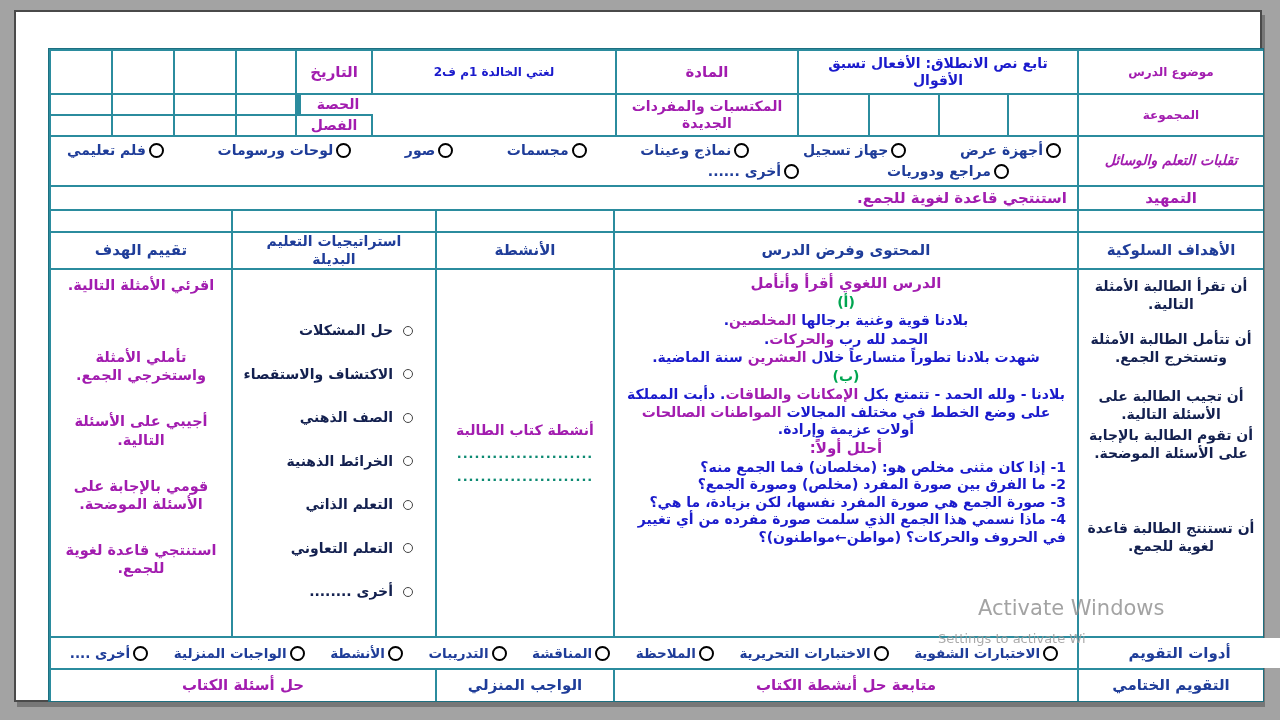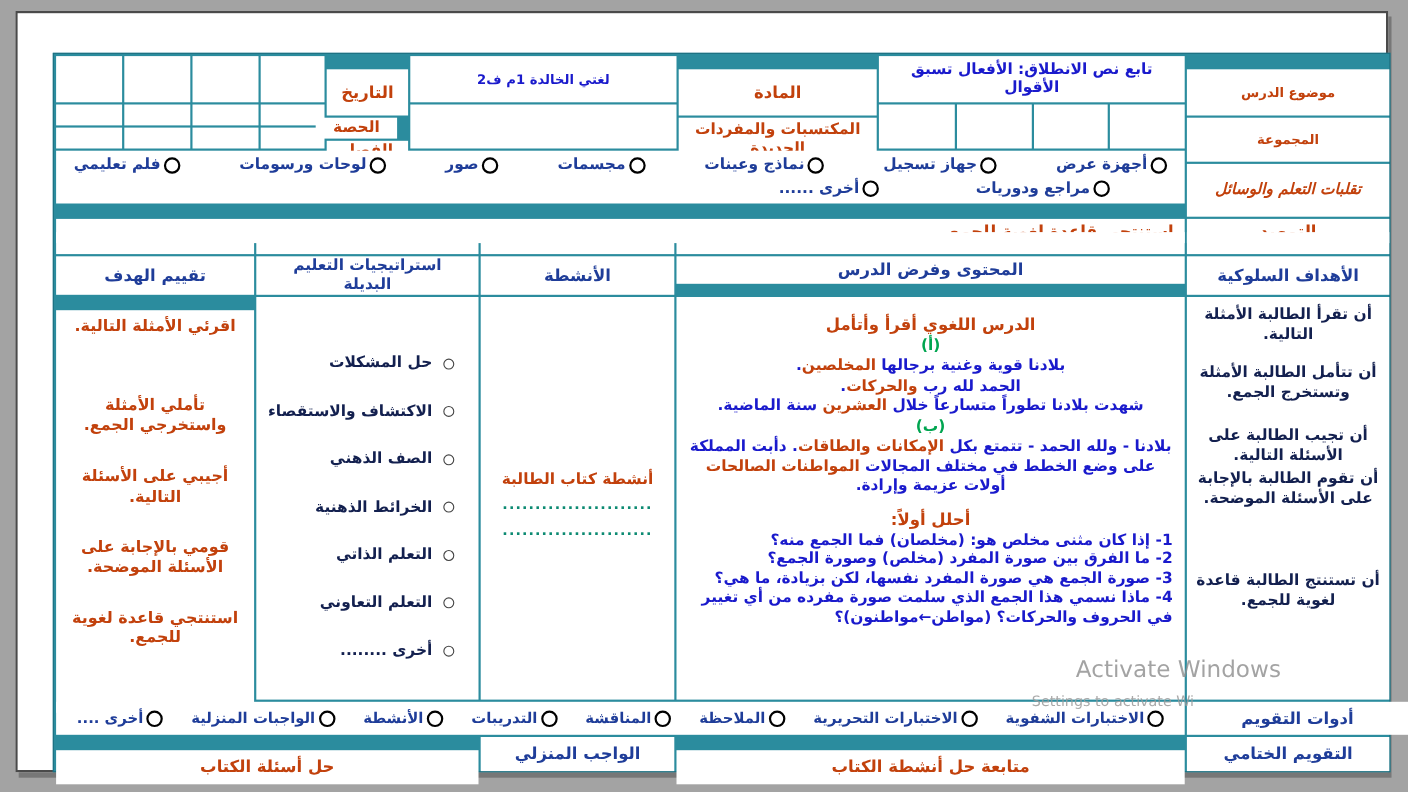--- a/index.html
+++ b/index.html
@@ -16,21 +16,21 @@
   .tbl{
     position:absolute;left:32px;top:36px;width:1216px;height:654px;
     background:#2b8c9e;border:1px solid #1d6f80;box-sizing:border-box;
     direction:rtl;
   }
   .cell{
     position:absolute;background:#ffffff;box-sizing:border-box;
     display:flex;align-items:center;justify-content:center;
     font-weight:bold;text-align:center;line-height:1.25;
   }
-  .red{color:#c2410c;margin-top:12px;}
+  .red{color:#a21caf;}
   .blue{color:#1a1acc;}
   .navy{color:#1f3d99;}
   .green{color:#00a550;}
   .dark{color:#13204f;}
   .f16{font-size:12px;} .f15{font-size:15px;} .f14{font-size:14px;} .f13{font-size:13.5px;}
 
   
   .opt{display:inline-flex;align-items:center;gap:3px;white-space:nowrap;font-weight:bold;}
   .circ{width:11px;height:11px;border:2.2px solid #000;border-radius:50%;flex:0 0 auto;background:#fff;}
   .circ-sm{width:8px;height:8px;border:1.6px solid #444;border-radius:50%;flex:0 0 auto;background:#fff;}
@@ -80,21 +80,21 @@
     <div class="cell red f15" style="left:248px;top:2px;width:74px;height:42px;">التاريخ</div>
     <div class="cell blue f16" style="left:324px;top:2px;width:242px;height:42px;">لغتي الخالدة 1م ف2</div>
     <div class="cell red f15" style="left:568px;top:2px;width:180px;height:42px;">المادة</div>
     <div class="cell blue f14" style="left:750px;top:2px;width:278px;height:42px;padding:0 14px;">تابع نص الانطلاق: الأفعال تسبق الأقوال</div>
     <div class="cell red f16" style="left:1030px;top:2px;width:184px;height:42px;">موضوع الدرس</div>
 
     <div class="cell" style="left:2px;top:46px;width:60px;height:19px;"></div>
     <div class="cell" style="left:64px;top:46px;width:60px;height:19px;"></div>
     <div class="cell" style="left:126px;top:46px;width:60px;height:19px;"></div>
     <div class="cell" style="left:188px;top:46px;width:58px;height:19px;"></div>
-    <div class="cell red f14" style="left:238px;top:46px;width:74px;height:19px;">الحصة</div>
+    <div class="cell red f14" style="left:252px;top:46px;width:74px;height:19px;">الحصة</div>
 
     <div class="cell" style="left:2px;top:67px;width:60px;height:19px;"></div>
     <div class="cell" style="left:64px;top:67px;width:60px;height:19px;"></div>
     <div class="cell" style="left:126px;top:67px;width:60px;height:19px;"></div>
     <div class="cell" style="left:188px;top:67px;width:58px;height:19px;"></div>
     <div class="cell red f14" style="left:248px;top:67px;width:74px;height:19px;">الفصل</div>
 
     <div class="cell" style="left:324px;top:46px;width:242px;height:40px;"></div>
     <div class="cell red f14" style="left:568px;top:46px;width:180px;height:40px;padding:0 6px;">المكتسبات والمفردات الجديدة</div>
 
@@ -154,21 +154,21 @@
 
     <div class="cell" style="left:2px;top:162px;width:180px;height:20px;"></div>
     <div class="cell" style="left:184px;top:162px;width:202px;height:20px;"></div>
     <div class="cell" style="left:388px;top:162px;width:176px;height:20px;"></div>
     <div class="cell" style="left:566px;top:162px;width:462px;height:20px;"></div>
     <div class="cell" style="left:1030px;top:162px;width:184px;height:20px;"></div>
 
     <div class="cell navy f15" style="left:2px;top:184px;width:180px;height:35px;">تقييم الهدف</div>
     <div class="cell navy f14" style="left:184px;top:184px;width:202px;height:35px;padding:0 18px;">استراتيجيات التعليم البديلة</div>
     <div class="cell navy f15" style="left:388px;top:184px;width:176px;height:35px;">الأنشطة</div>
-    <div class="cell navy f15" style="left:566px;top:184px;width:462px;height:25px;">المحتوى وفرض الدرس</div>
+    <div class="cell navy f15" style="left:566px;top:184px;width:462px;height:35px;">المحتوى وفرض الدرس</div>
     <div class="cell navy f15" style="left:1030px;top:184px;width:184px;height:35px;">الأهداف السلوكية</div>
 
     <div class="cell assess-cell red" style="left:2px;top:221px;width:180px;height:366px;">
       <div class="assess-item" style="margin-bottom:54px;">اقرئي الأمثلة التالية.</div>
       <div class="assess-item">تأملي الأمثلة واستخرجي الجمع.</div>
       <div class="assess-item">أجيبي على الأسئلة التالية.</div>
       <div class="assess-item">قومي بالإجابة على الأسئلة الموضحة.</div>
       <div class="assess-item">استنتجي قاعدة لغوية للجمع.</div>
     </div>
 

